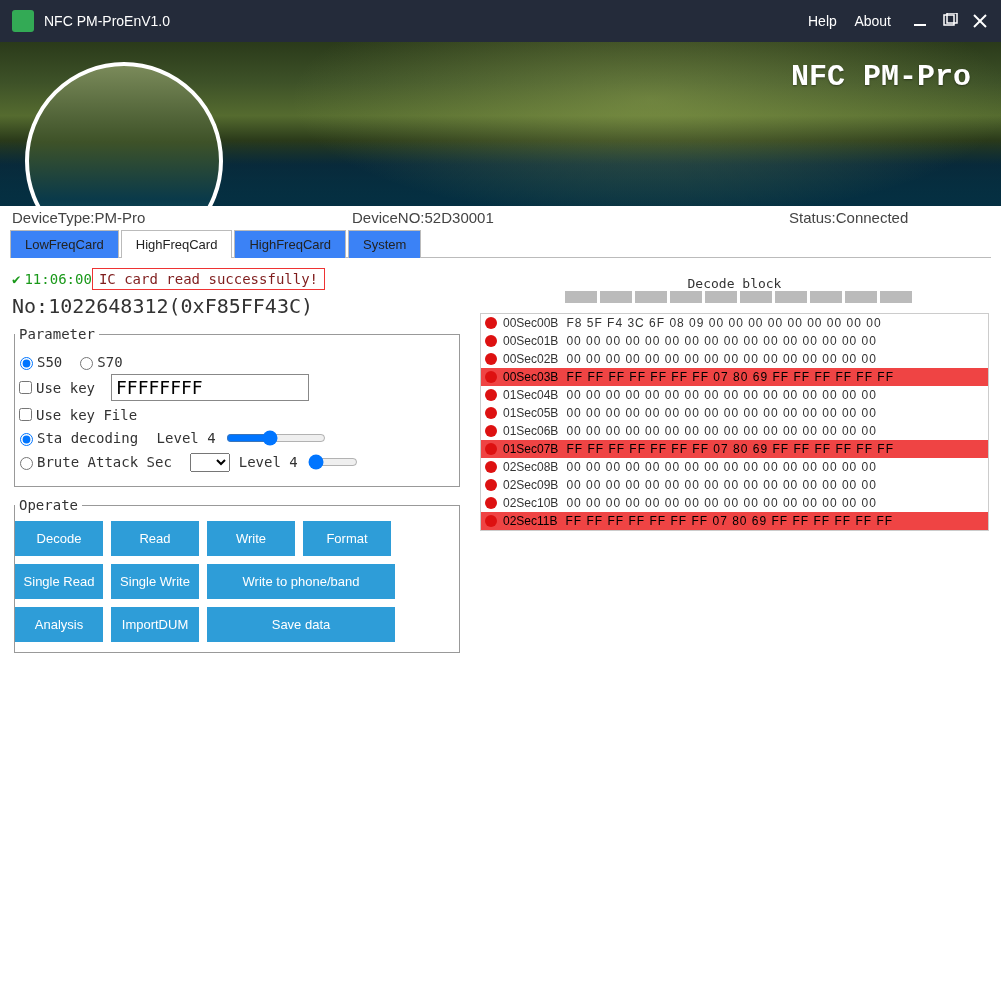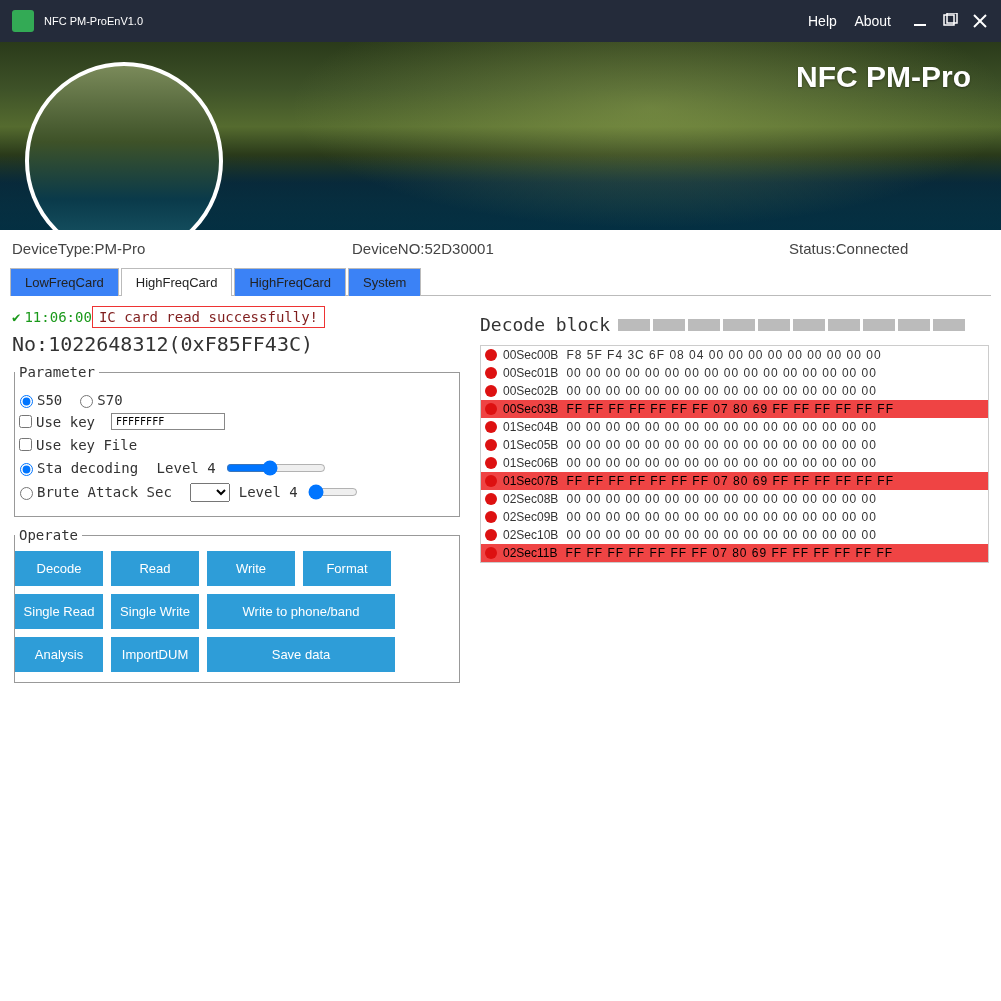--- a/index.html
+++ b/index.html
@@ -1,55 +1,55 @@
 <!DOCTYPE html>
 <html><head>
 <meta charset="utf-8">
 <style>
 html,body{margin:0;padding:0;font-family:Arial,sans-serif;background:#fff;font-size:13px;color:#333;}
 .window{width:1001px;margin:0 auto;background:#fff;}
 .titlebar{background:#242b3a;color:#fff;height:42px;display:flex;align-items:center;padding:0 12px;}
 .titlebar .icon{width:22px;height:22px;background:#3a5;border-radius:3px;margin-right:10px;flex-shrink:0;}
-.titlebar .title{flex:1;font-size:11px;}
+.titlebar .title{flex:1;font-size:14px;}
 .titlebar .menu span{margin-right:14px;font-size:14px;cursor:pointer;}
 .titlebar .controls{display:flex;align-items:center;gap:12px;margin-left:6px;}
 .titlebar .controls .ctl{width:18px;height:18px;display:flex;align-items:center;justify-content:center;cursor:pointer;}
-.banner{height:188px;position:relative;overflow:hidden;
-background:linear-gradient(180deg,#2a3a1a 0%,#3e5228 25%,#556b2f 45%,#2a3a1a 60%,#0a2a3a 75%,#0a3a4a 100%);}
+.banner{height:164px;position:relative;overflow:hidden;
+background:linear-gradient(180deg,#2a3a1a 0%,#3e5228 25%,#556b2f 45%,#2a3a1a 60%,#0a2a3a 75%,#0a3a4a 100%);font-family:Liberation Mono, monospace;}
 .banner::after{content:"";position:absolute;inset:0;background:radial-gradient(ellipse 600px 200px at 65% 35%,rgba(180,200,100,.35),transparent 60%),
 linear-gradient(180deg,transparent 60%,rgba(0,40,60,.6) 100%);}
 .banner .circle{position:absolute;left:25px;top:20px;width:190px;height:190px;border-radius:50%;border:4px solid #fff;
 background:linear-gradient(180deg,#7a8a5a 0%,#3e5228 40%,#0a3a4a 70%,#1a5a6a 100%);z-index:2;}
 .banner .brand{position:absolute;right:30px;top:18px;font-size:30px;font-weight:bold;color:#fff;z-index:2;text-shadow:0 1px 2px rgba(0,0,0,.4);}
-.infobar{display:flex;padding:10px 12px;font-size:15px;color:#444;}
+.infobar{display:flex;padding:3px 12px;font-size:15px;color:#444;}
 .infobar .c1{flex:0 0 340px;}
 .infobar .c2{flex:1;}
 .infobar .c3{flex:0 0 200px;text-align:left;}
 .tabs{display:flex;border-bottom:1px solid #bbb;margin:0 10px;}
 .tab{padding:6px 14px;border:1px solid #bbb;border-bottom:none;margin-right:2px;background:#3b82f6;cursor:pointer;font-size:13px;color:#222;position:relative;top:1px;}
 .tab.active{background:#fff;}
 .body{display:flex;padding:10px 12px 20px;gap:18px;}
 .left{flex:0 0 450px;}
 .right{flex:1;}
 .statusline{font-family:monospace;font-size:14px;margin-bottom:4px;display:flex;align-items:center;}
 .statusline .ok{color:#1a991a;margin-right:4px;}
 .statusline .t{color:#1a991a;font-family:monospace;}
 .statusline .boxred{border:1.5px solid #e33;padding:2px 6px;color:#7f1d1d;font-family:monospace;}
 .cardno{font-family:monospace;font-size:20px;margin-bottom:8px;color:#333;}
 fieldset{border:1px solid #999;padding:8px 0 10px;margin-bottom:10px;}
 legend{font-family:monospace;font-size:14px;padding:0 4px;}
 .row{display:flex;align-items:center;margin:4px 0;font-family:monospace;font-size:14px;}
 .row label{margin-right:10px;}
-.row input[type=text]{font-family:monospace;font-size:10px;border:1px solid #888;padding:2px 4px;}
+.row input[type=text]{font-family:monospace;font-size:18px;border:1px solid #888;padding:2px 4px;}
 .row input[type=radio],.row input[type=checkbox]{margin-right:4px;}
 .slider{width:100px;}
 .ops{display:flex;flex-wrap:wrap;gap:8px;}
 .btn{background:#2e9dd8;color:#fff;border:none;padding:10px 6px;font-size:13px;cursor:pointer;min-width:88px;text-align:center;}
 .btn.w2{min-width:188px;}
-.decodehead{font-family:monospace;font-size:18px;margin:8px 0 10px;display:flex;align-items:center;}
+.decodehead{font-family:monospace;font-size:13px;margin:8px 0 10px;display:flex;align-items:center;flex-direction:column;}
 .decodehead .bars{display:flex;gap:3px;margin-left:8px;}
 .decodehead .bar{width:32px;height:12px;background:#bbb;}
 .datapanel{border:1px solid #ccc;max-height:310px;overflow-y:auto;font-family:Liberation Sans, sans-serif;font-size:12px;}
 .drow{display:flex;align-items:center;padding:2px 4px;white-space:nowrap;}
 .drow.alt{background:#ef4444;color:#000;}
 .drow .dot{width:12px;height:12px;background:#d11;border-radius:50%;margin-right:6px;flex-shrink:0;}
 .drow .sec{margin-right:8px;}
 .drow .hex{letter-spacing:1px;}
 </style>
 </head>
@@ -172,21 +172,21 @@
             <div class="bar"></div>
             <div class="bar"></div>
             <div class="bar"></div>
             <div class="bar"></div>
           </div>
       </div>
       <div class="datapanel" id="sector-panel">
           <div class="drow">
             <span class="dot"></span>
             <span class="sec">00Sec00B</span>
-            <span class="hex">F8 5F F4 3C 6F 08 04 00 00 00 00 00 00 00 00 00</span>
+            <span class="hex">F8 5F F4 3C 6F 08 09 00 00 00 00 00 00 00 00 00</span>
           </div>
           <div class="drow">
             <span class="dot"></span>
             <span class="sec">00Sec01B</span>
             <span class="hex">00 00 00 00 00 00 00 00 00 00 00 00 00 00 00 00</span>
           </div>
           <div class="drow">
             <span class="dot"></span>
             <span class="sec">00Sec02B</span>
             <span class="hex">00 00 00 00 00 00 00 00 00 00 00 00 00 00 00 00</span>

